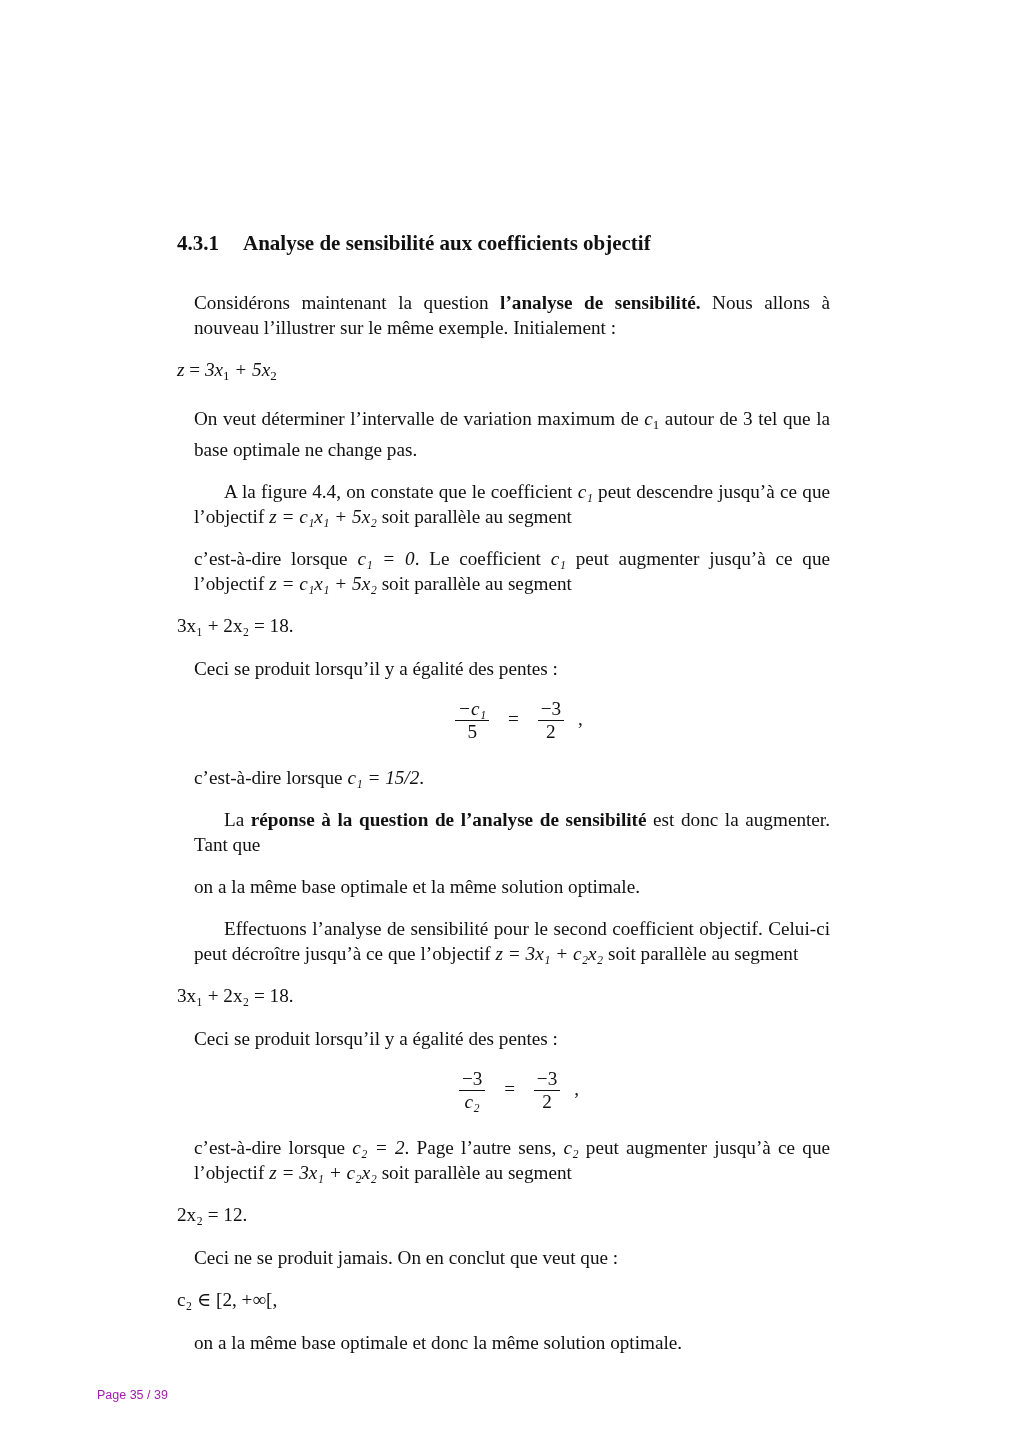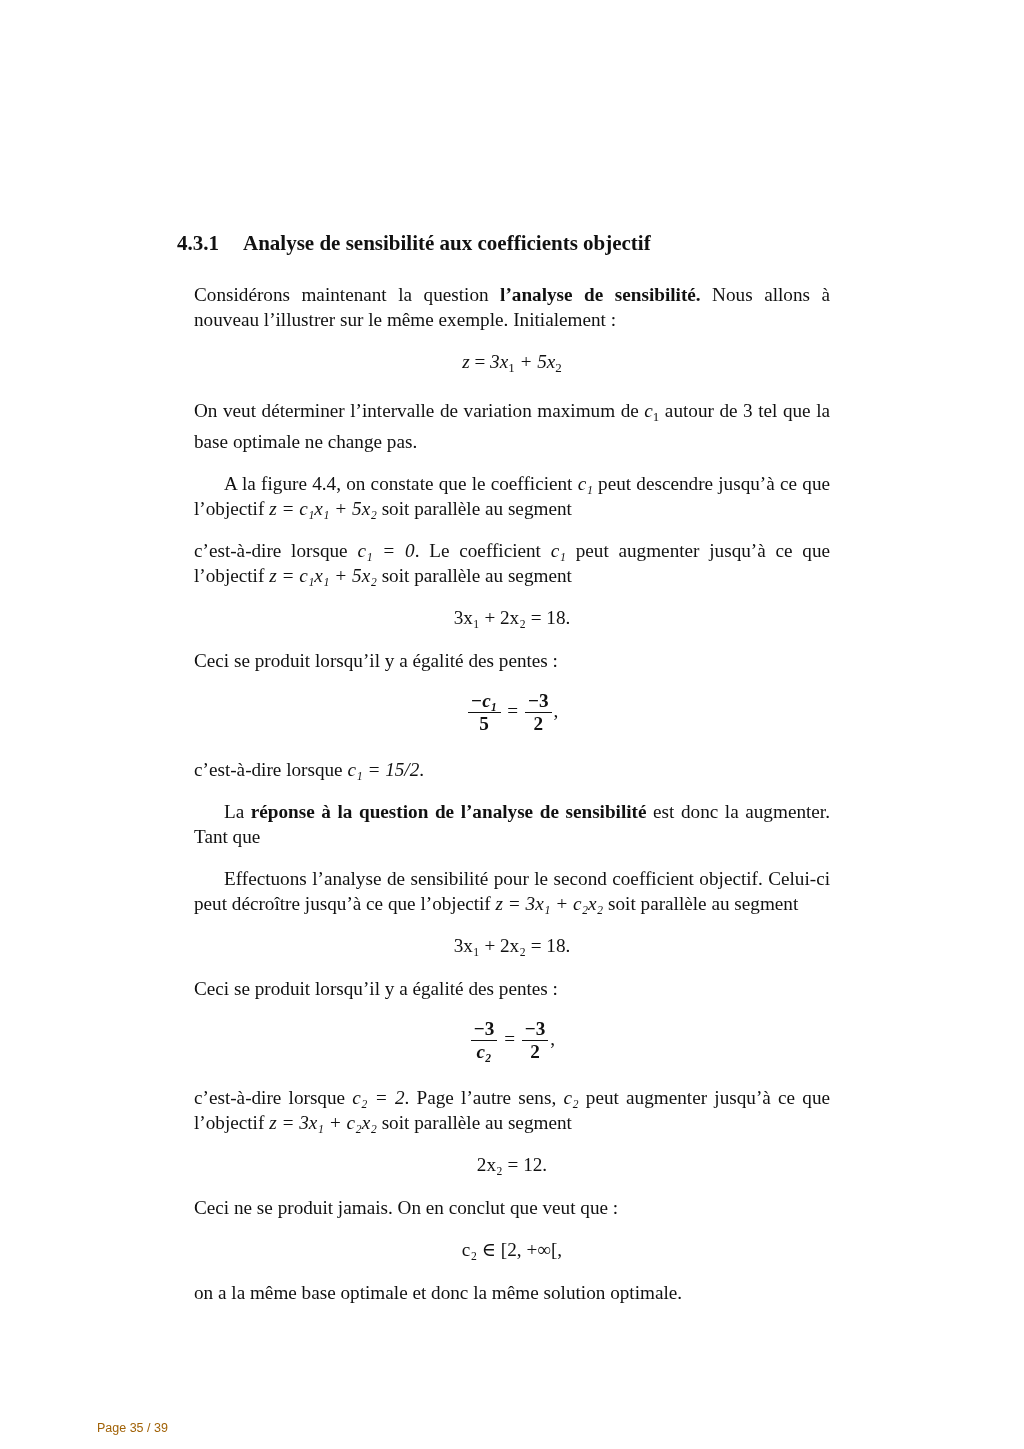--- a/index.html
+++ b/index.html
@@ -1,31 +1,31 @@
 <!DOCTYPE html>
 <html><head>
 <meta charset="utf-8">
 <style>
   html, body { margin: 0; padding: 0; background: #ffffff; }
   body { width: 1024px; height: 1449px; position: relative; overflow: hidden;
          font-family: "Liberation Serif", "DejaVu Serif", serif; color: #111; }
   .page { position: absolute; left: 177px; top: 228px; width: 670px; font-size: 19.2px; line-height: 25px; }
-  .heading { font-weight: bold; font-size: 21px; margin: 0 0 24px 0; height: 30px; line-height: 30px; }
+  .heading { font-weight: bold; font-size: 21px; margin: 0 0 32px 0; height: 30px; line-height: 30px; }
   .heading .num { display: inline-block; width: 66px; }
   p { margin: 17px; text-align: justify; }
   .indent { text-indent: 30px; }
   .gap { margin-top: 8px; }
-  .eq { text-align: center; margin: 6px 0 6px 0; line-height: 26px; }
+  .eq { text-align: left; margin: 6px 0 6px 0; line-height: 26px; }
   .m { font-style: italic; }
   .sub { font-size: 13px; vertical-align: -4px; font-style: normal; }
-  .frac { display: inline-block; vertical-align: middle; margin: 0 2px; font-weight: bold; }
+  .frac { display: inline-block; vertical-align: middle; margin: 0 14px; }
   .frac .num, .frac .den { display: block; line-height: 22px; padding: 0 3px; }
   .frac .num { border-bottom: 1px solid #111; }
   .eqfrac { text-align: center; margin: 2px 0 0 0; height: 50px; }
-  .footer { position: absolute; left: 97px; top: 1388px; font-family: "Liberation Sans", "DejaVu Sans", sans-serif; font-size: 12.5px; color: #a16207; margin-top: 33px; }
+  .footer { position: absolute; left: 97px; top: 1388px; font-family: "Liberation Sans", "DejaVu Sans", sans-serif; font-size: 12.5px; color: #a21caf; }
   b { font-weight: bold; }
 </style>
 </head>
 <body>
 
 <div class="page">
   <div class="heading">
     <span class="num">4.3.1</span><span>Analyse de sensibilité aux coefficients objectif</span>
   </div>
 
@@ -46,20 +46,21 @@
 
   <div class="eqfrac">
     <span class="frac"><span class="num m">−c₁</span><span class="den">5</span></span> = <span class="frac"><span class="num">−3</span><span class="den">2</span></span><span>,</span>
   </div>
 
   <p><span>c’est-à-dire lorsque </span><span class="m">c₁ = 15/2</span><span>.</span></p>
 
   <p class="indent gap"><span>La </span><b>réponse à la question de l’analyse de sensibilité</b><span> est donc la augmenter. Tant que</span></p>
 
 
+  <p>on a la même base optimale et la même solution optimale.</p>
 
   <p class="indent gap"><span>Effectuons l’analyse de sensibilité pour le second coefficient objectif. Celui-ci peut décroître jusqu’à ce que l’objectif </span><span class="m">z = 3x₁ + c₂x₂</span><span> soit parallèle au segment</span></p>
 
   <div class="eq">3x₁ + 2x₂ = 18.</div>
 
   <p>Ceci se produit lorsqu’il y a égalité des pentes :</p>
 
   <div class="eqfrac">
     <span class="frac"><span class="num">−3</span><span class="den m">c₂</span></span> = <span class="frac"><span class="num">−3</span><span class="den">2</span></span><span>,</span>
   </div>

